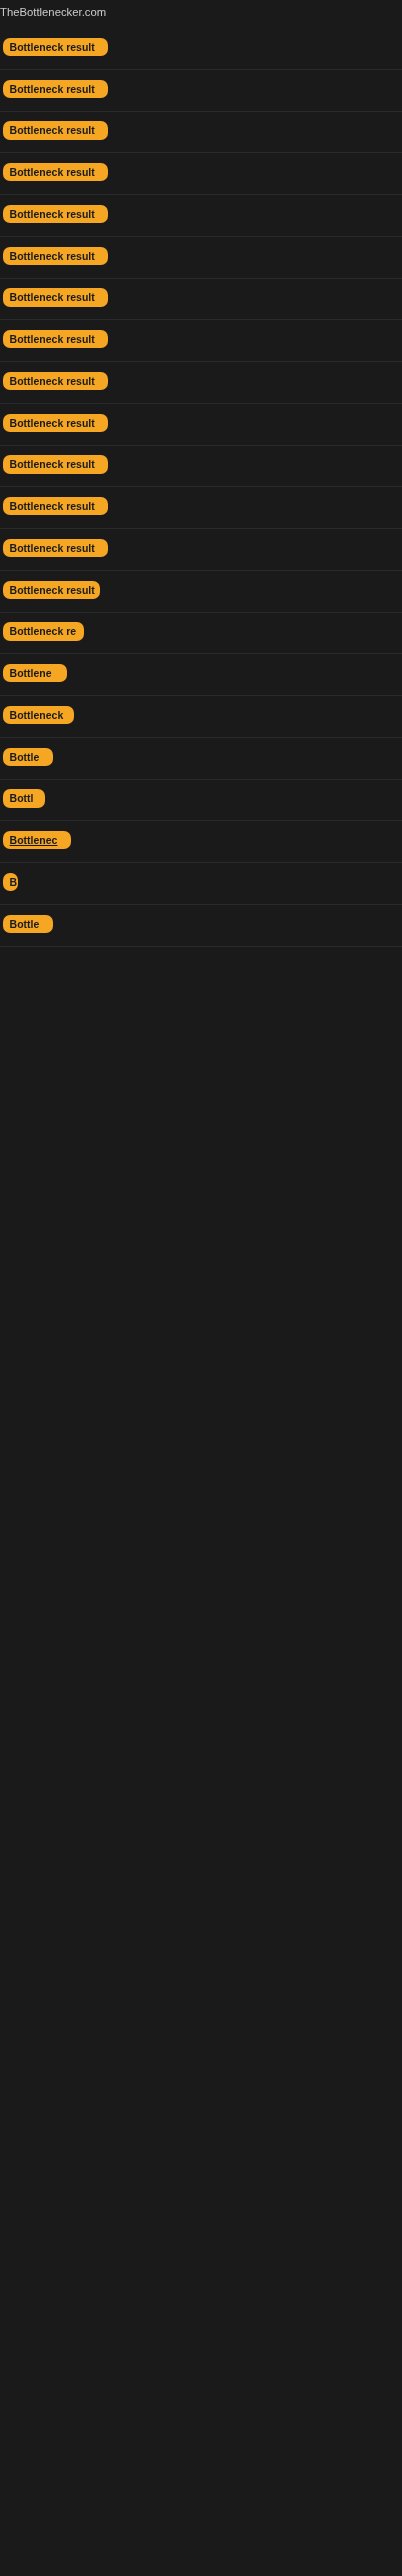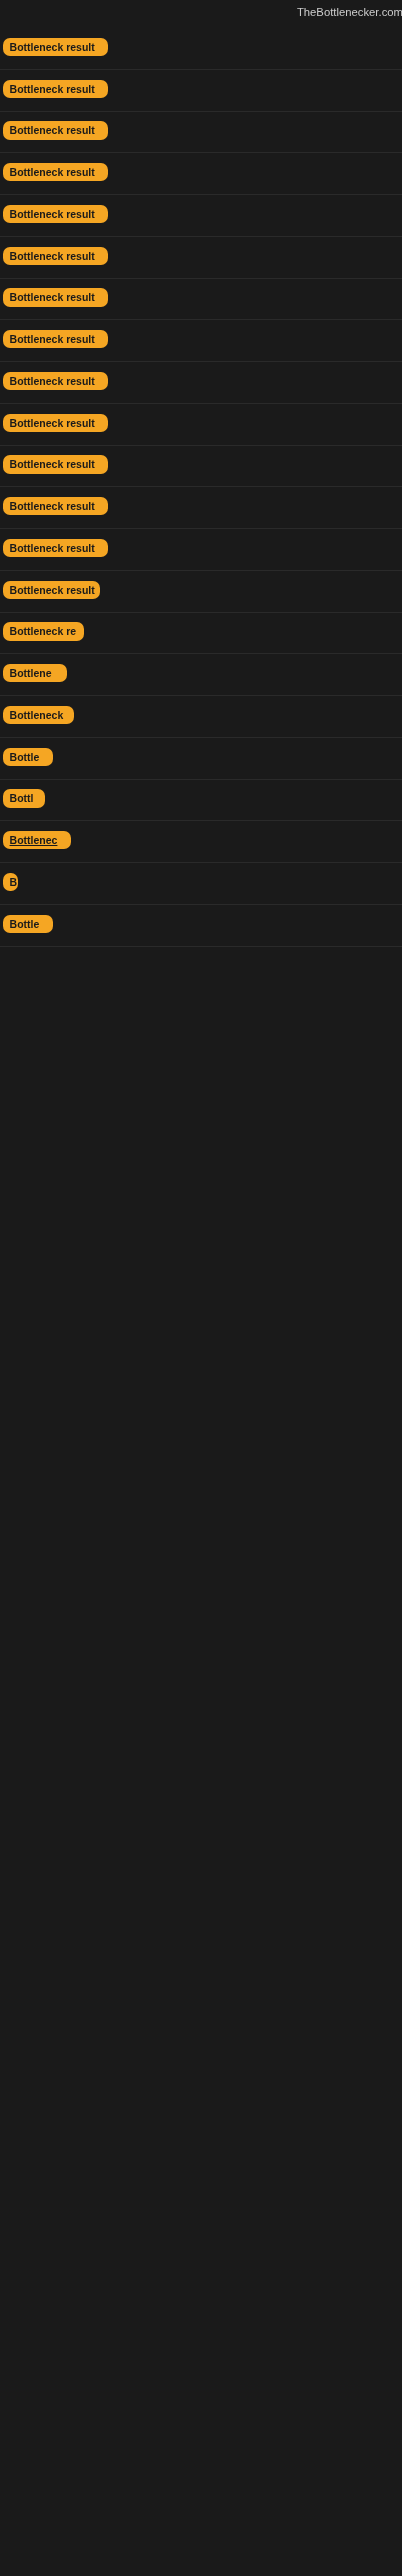--- a/index.html
+++ b/index.html
@@ -10,21 +10,21 @@
 
     body {
       background-color: #1a1a1a;
       width: 403px;
       min-height: 2576px;
       font-family: Arial, sans-serif;
       position: relative;
     }
 
     .site-title {
-      text-align: right;
+      text-align: left;
       color: #cccccc;
       font-size: 11.3px;
       padding: 6.4px 0 9.7px 0;
       font-weight: normal;
     }
 
     .bottleneck-badge {
       background-color: #f5a623;
       color: #1a1a1a;
       font-size: 10.5px;

